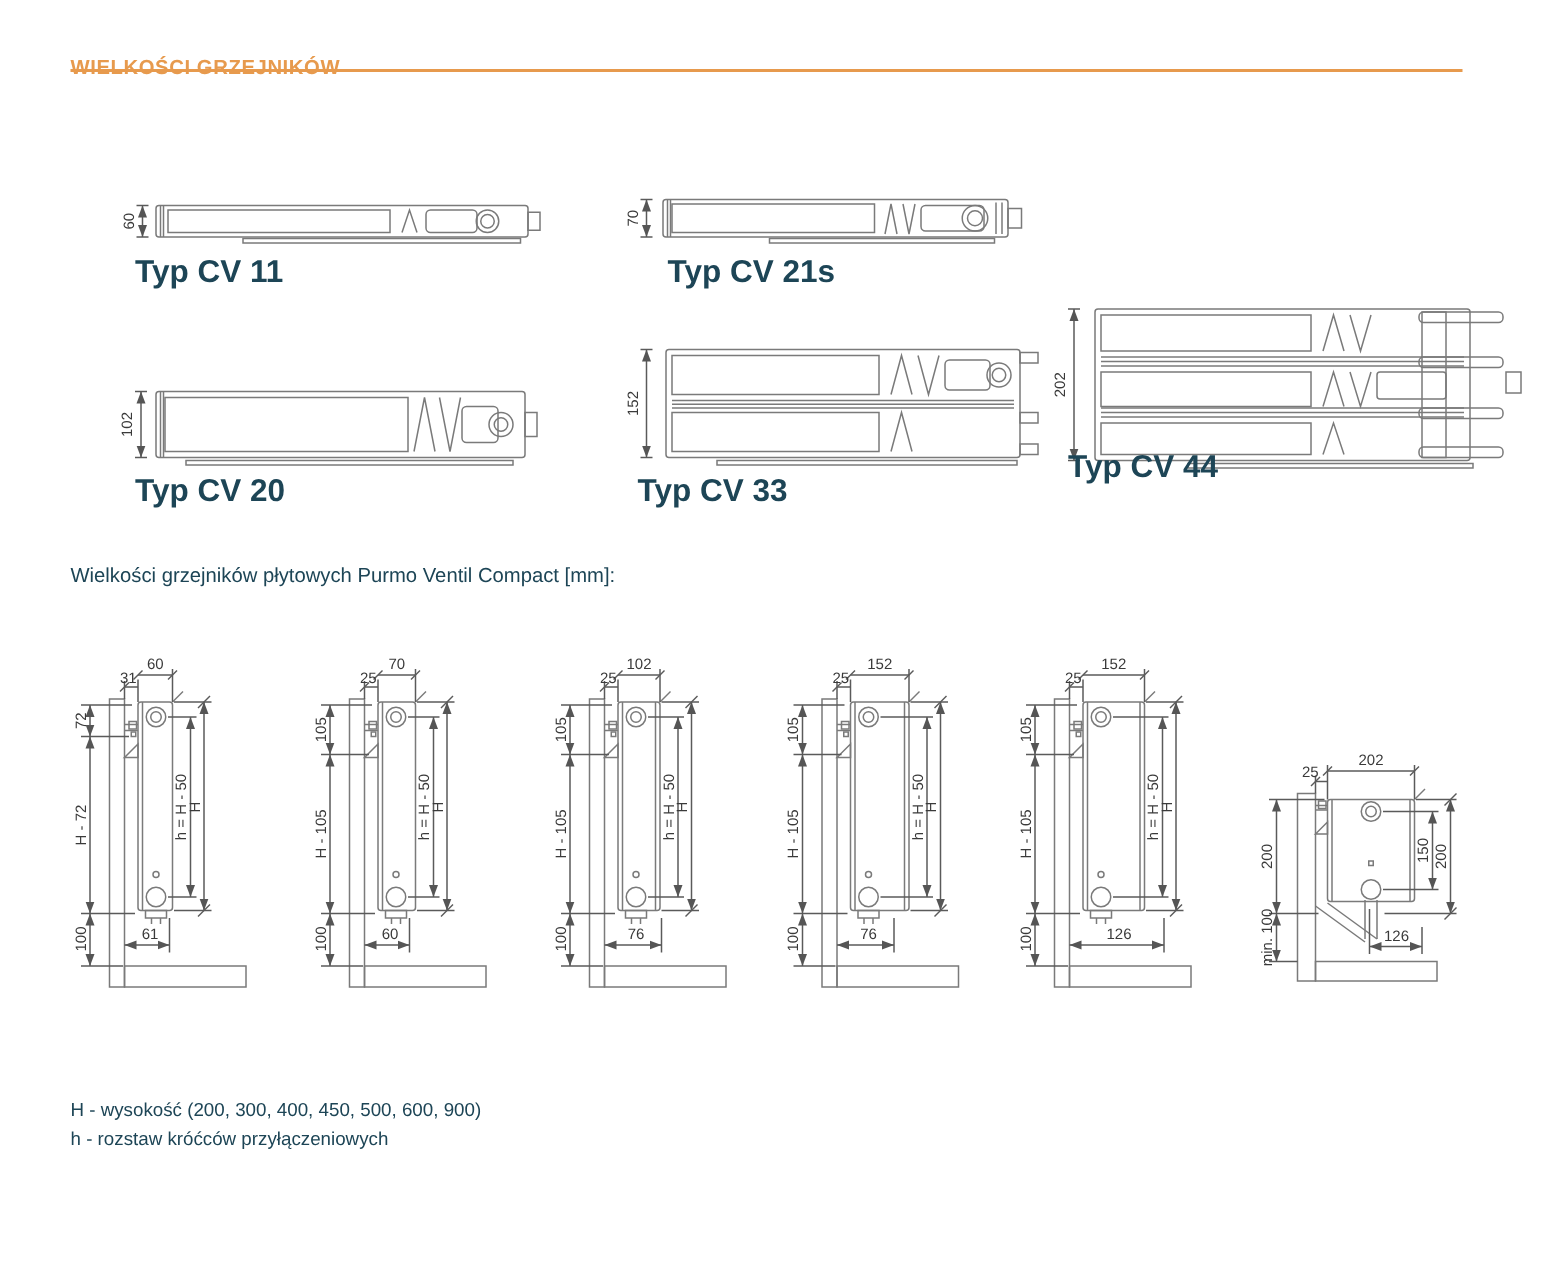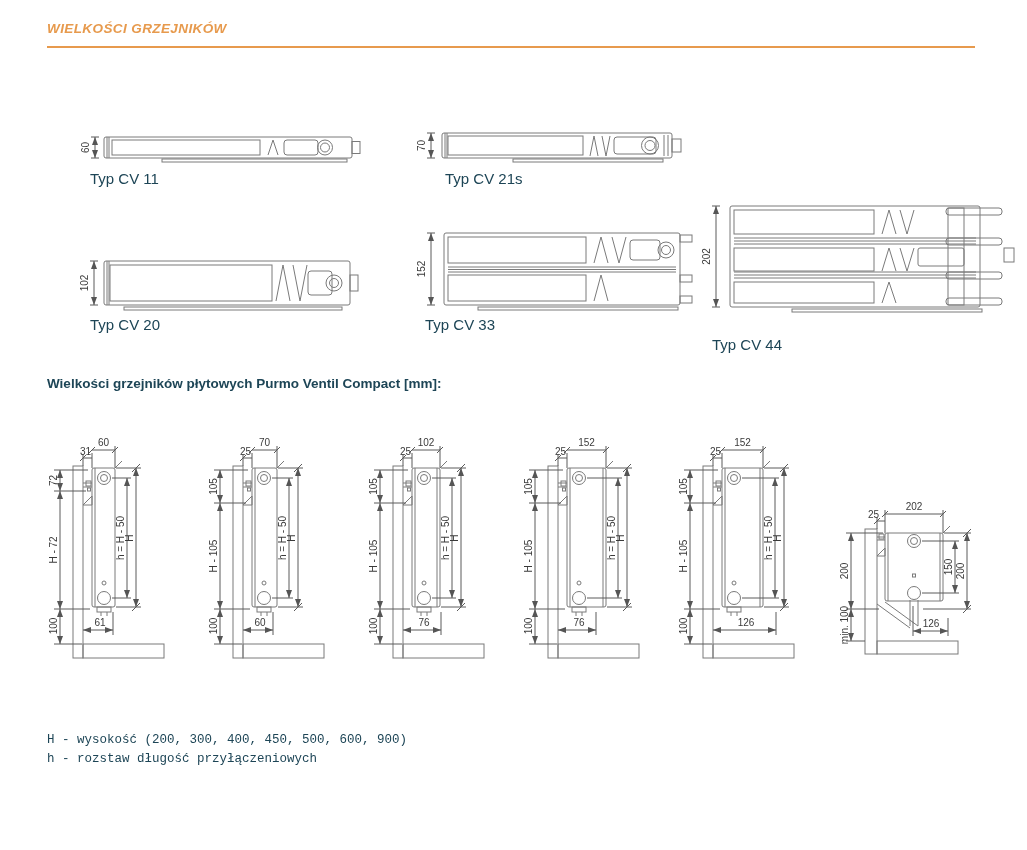--- a/index.html
+++ b/index.html
@@ -1,26 +1,26 @@
 <!DOCTYPE html>
 <html style="--accent: #E79A4D; --navy: #1D4556;"><head>
 <meta charset="utf-8">
 <style>
   html,body{margin:0;padding:0;background:#fff;}
   #page{position:relative;width:1027px;height:850px;background:#fff;overflow:hidden;
         font-family:"Liberation Sans",sans-serif;}
-  .title{position:absolute;left:47px;top:21px;font-size:13.5px;font-weight:600;
-         letter-spacing:.4px;color:var(--accent,#E79A4D);font-style:italic;}
+  .title{position:absolute;left:47px;top:37px;font-size:13.5px;font-weight:600;
+         letter-spacing:.4px;color:var(--accent,#E79A4D);}
   .rule{position:absolute;left:47px;top:46px;width:928px;height:2px;
         background:var(--accent,#E79A4D);}
-  .typ{position:absolute;font-size:15px;font-weight:400;color:var(--navy,#1D4556);}
-  .sect{position:absolute;left:47px;top:376px;font-size:13.5px;font-weight:700;
+  .typ{position:absolute;font-size:21px;font-weight:700;color:var(--navy,#1D4556);}
+  .sect{position:absolute;left:47px;top:376px;font-size:13.5px;font-weight:400;
         color:var(--navy,#1D4556);}
   .legend{position:absolute;left:47px;top:731px;font-size:12.5px;line-height:18.5px;
-          color:var(--navy,#1D4556);font-family:Liberation Mono, monospace;}
+          color:var(--navy,#1D4556);}
   svg{position:absolute;overflow:visible;}
   svg text{font-family:"Liberation Sans",sans-serif;font-size:10px;fill:#3a3a3a;}
   .ln line,.ln path,.ln polyline{stroke:#7a7a7a;fill:none;stroke-width:1;}
   .ln rect,.ln circle{stroke:#7a7a7a;fill:none;stroke-width:1;}
   .dim line{stroke:#5a5a5a;stroke-width:1;fill:none;}
   .fillw{fill:#fff;}
   .filll{fill:#ededed;}
   .fillm{fill:#e0e0e0;}
   .fills{fill:#cfcfcf;stroke:none;}
   .fillk{fill:#444;stroke:none;}
@@ -186,21 +186,21 @@
         <polyline points="198,56 205,79 212,56"></polyline>
       <polyline points="180,111 187,90 194,111"></polyline>
       <rect x="244" y="16" width="56" height="7" rx="3" class="fillm"></rect>
       <rect x="244" y="46" width="56" height="7" rx="3" class="fillm"></rect>
       <rect x="244" y="80" width="56" height="7" rx="3" class="fillm"></rect>
       <rect x="244" y="106" width="56" height="7" rx="3" class="fillm"></rect>
       <rect x="216" y="56" width="46" height="18" rx="2" class="fillm"></rect>
       <rect x="302" y="56" width="10" height="14" class="filll"></rect>
     </g>
   </svg>
-  <div class="typ" style="left:712px;top:336px">Typ CV 44</div>
+  <div class="typ" style="left:712px;top:300px">Typ CV 44</div>
 
   <div class="sect">Wielkości grzejników płytowych Purmo Ventil Compact [mm]:</div>
 
   <svg style="left:46px;top:426px" width="160" height="245" viewBox="0 0 160 245">
     <g class="ln">
       <rect x="27" y="40" width="10" height="192" fill="url(#hatch)"></rect>
       <rect x="37" y="218" width="81" height="14" fill="url(#hatch)"></rect>
     </g>
     <g class="ln">
       <rect x="46" y="42" width="23" height="139" rx="2" class="fillw"></rect>
@@ -560,16 +560,16 @@
       <text transform="rotate(-90 5 95)" x="5" y="95" text-anchor="middle">200</text>
       <text transform="rotate(-90 5 149)" x="5" y="149" text-anchor="middle" font-size="9">min. 100</text>
       <text transform="rotate(-90 109 91)" x="109" y="91" text-anchor="middle">150</text>
       <text transform="rotate(-90 121 95)" x="121" y="95" text-anchor="middle">200</text>
       <text x="88" y="151" text-anchor="middle">126</text>
     </g>
   </svg>
 
   <div class="legend">
     <div>H - wysokość (200, 300, 400, 450, 500, 600, 900)</div>
-    <div>h - rozstaw długość przyłączeniowych</div>
+    <div>h - rozstaw króćców przyłączeniowych</div>
   </div>
 
 </div>
 
 </body></html>

